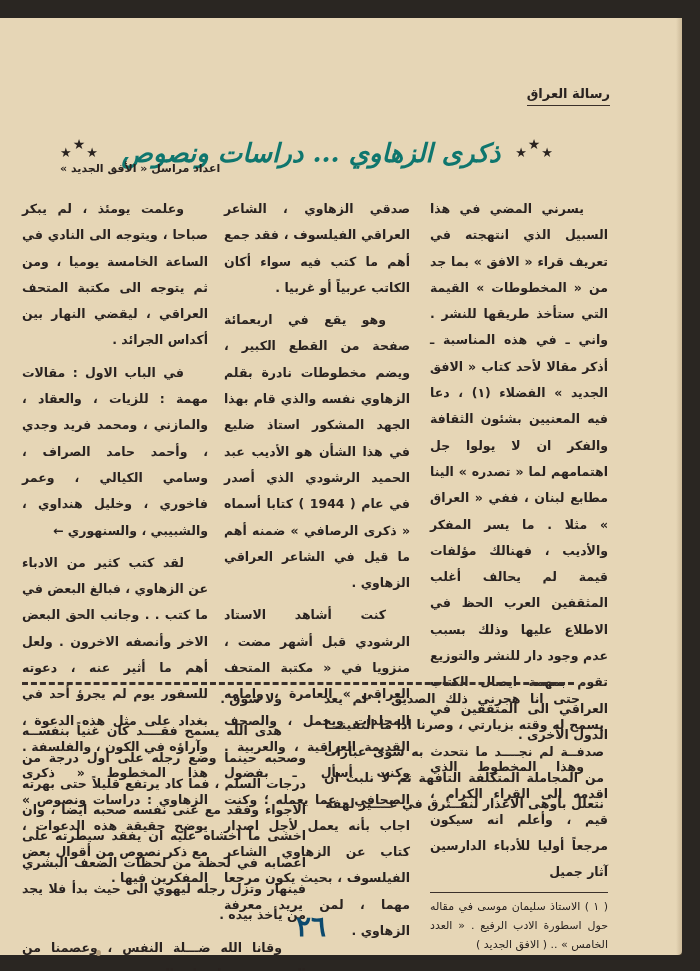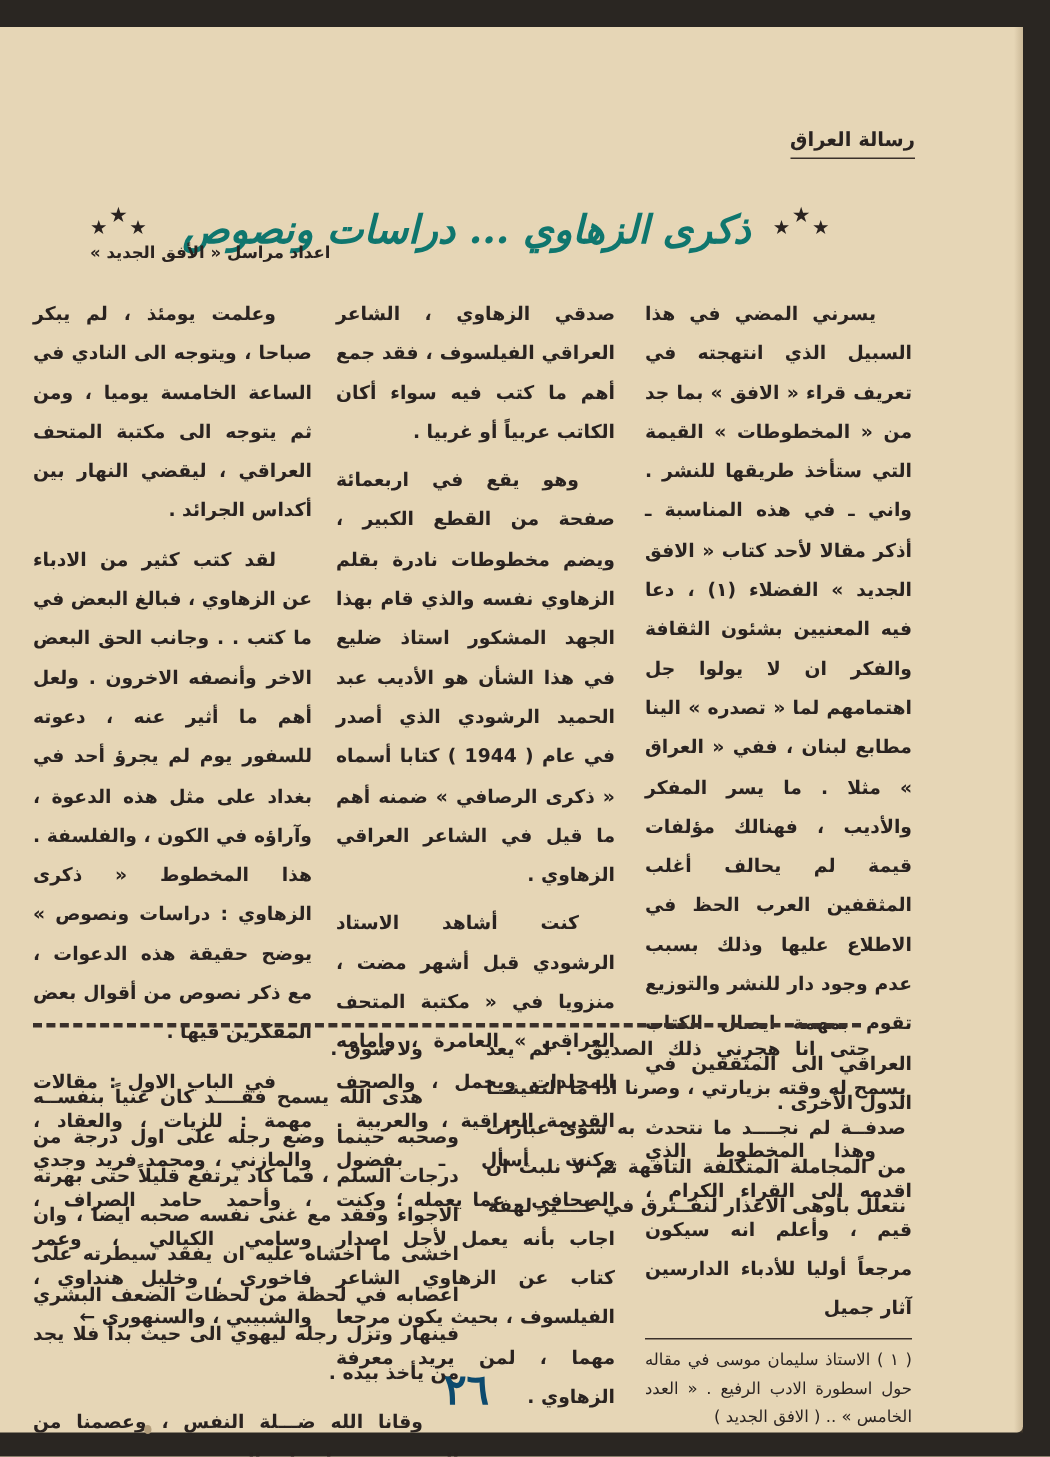--- a/index.html
+++ b/index.html
@@ -47,22 +47,22 @@
   </div>
 
   <div class="col text" style="right:272px; top:178px; width:186px;">
     <p>صدقي الزهاوي ، الشاعر العراقي الفيلسوف ، فقد جمع أهم ما كتب فيه سواء أكان الكاتب عربياً أو غربيا .</p>
     <p class="indent">وهو يقع في اربعمائة صفحة من القطع الكبير ، ويضم مخطوطات نادرة بقلم الزهاوي نفسه والذي قام بهذا الجهد المشكور استاذ ضليع في هذا الشأن هو الأديب عبد الحميد الرشودي الذي أصدر في عام ( 1944 ) كتابا أسماه « ذكرى الرصافي » ضمنه أهم ما قيل في الشاعر العراقي الزهاوي .</p>
     <p class="indent">كنت أشاهد الاستاد الرشودي قبل أشهر مضت ، منزويا في « مكتبة المتحف العراقي » العامرة ، وامامه المجلدات ويحمل ، والصحف القديمة العراقية ، والعربية . وكنت أسأل ـ بفضول الصحافي ـ عما يعمله ؛ وكنت اجاب بأنه يعمل لأجل اصدار كتاب عن الزهاوي الشاعر الفيلسوف ، بحيث يكون مرجعا مهما ، لمن يريد معرفة الزهاوي .</p>
   </div>
 
   <div class="col text" style="right:474px; top:178px; width:186px;">
     <p class="indent">وعلمت يومئذ ، لم يبكر صباحا ، ويتوجه الى النادي في الساعة الخامسة يوميا ، ومن ثم يتوجه الى مكتبة المتحف العراقي ، ليقضي النهار بين أكداس الجرائد .</p>
+    <p class="indent">في الباب الاول : مقالات مهمة : للزيات ، والعقاد ، والمازني ، ومحمد فريد وجدي ، وأحمد حامد الصراف ، وسامي الكيالي ، وعمر فاخوري ، وخليل هنداوي ، والشبيبي ، والسنهوري ←</p>
     <p class="indent">لقد كتب كثير من الادباء عن الزهاوي ، فبالغ البعض في ما كتب . . وجانب الحق البعض الاخر وأنصفه الاخرون . ولعل أهم ما أثير عنه ، دعوته للسفور يوم لم يجرؤ أحد في بغداد على مثل هذه الدعوة ، وآراؤه في الكون ، والفلسفة . هذا المخطوط « ذكرى الزهاوي : دراسات ونصوص » يوضح حقيقة هذه الدعوات ، مع ذكر نصوص من أقوال بعض المفكرين فيها .</p>
-    <p class="indent">في الباب الاول : مقالات مهمة : للزيات ، والعقاد ، والمازني ، ومحمد فريد وجدي ، وأحمد حامد الصراف ، وسامي الكيالي ، وعمر فاخوري ، وخليل هنداوي ، والشبيبي ، والسنهوري ←</p>
   </div>
 
   <div class="divider"></div>
 
   <div class="col text" style="right:78px; top:668px; width:280px;">
     <p class="indent">حتى انا هجرني ذلك الصديق . لم يعد يسمح له وقته بزيارتي ، وصرنا اذا ما التقينـــا صدفــة لم نجــــد ما نتحدث به سوى عبارات من المجاملة المتكلفة التافهة ثم لا نلبث ان نتعلل بأوهى الاعذار لنفــترق في غــــير لهفة</p>
   </div>
 
   <div class="col text" style="right:376px; top:668px; width:284px;">
     <p class="indent">ولا شوق .</p>

